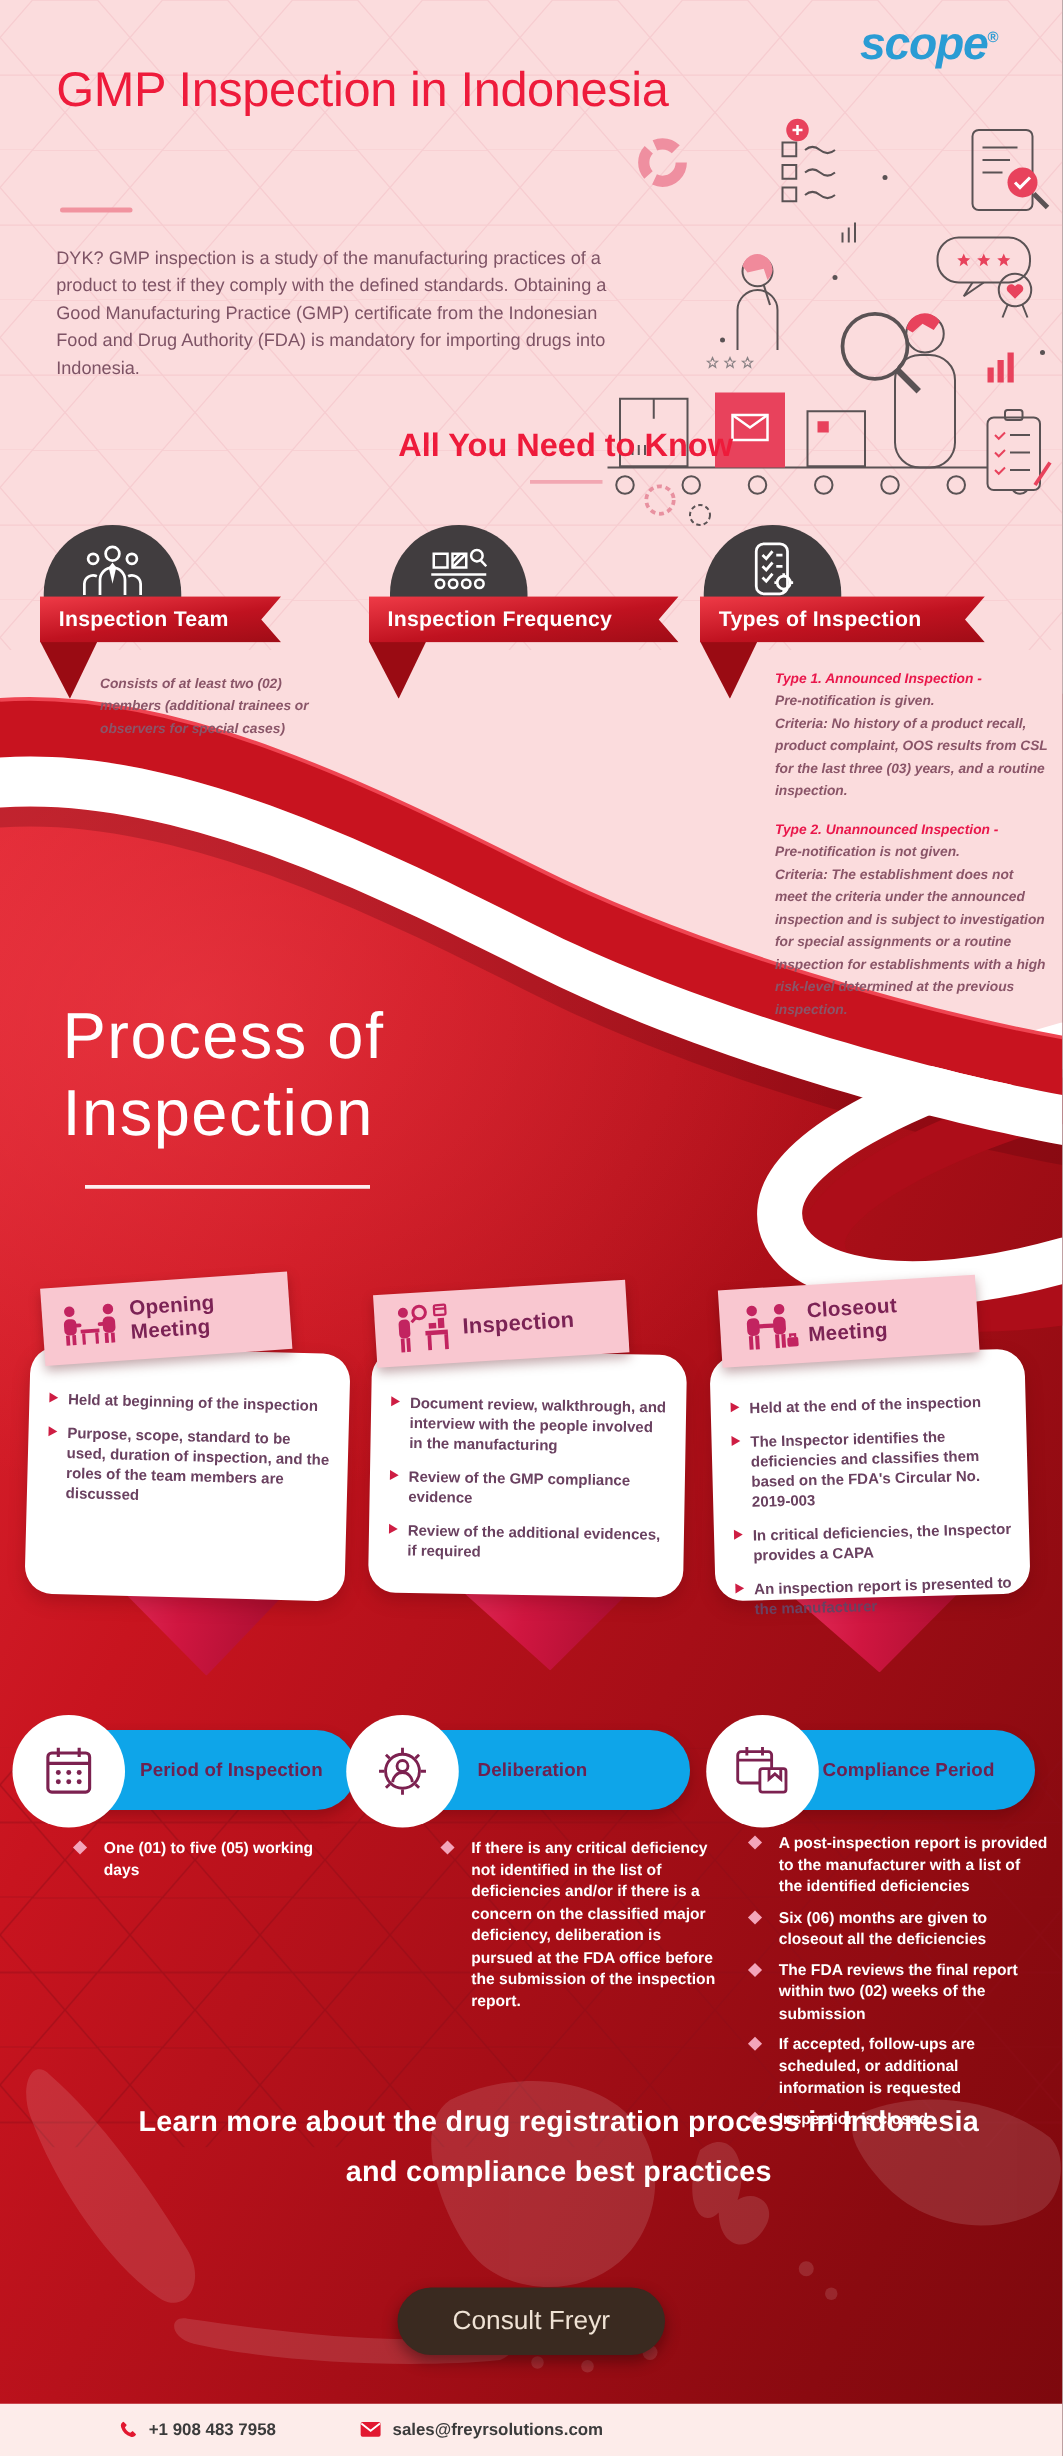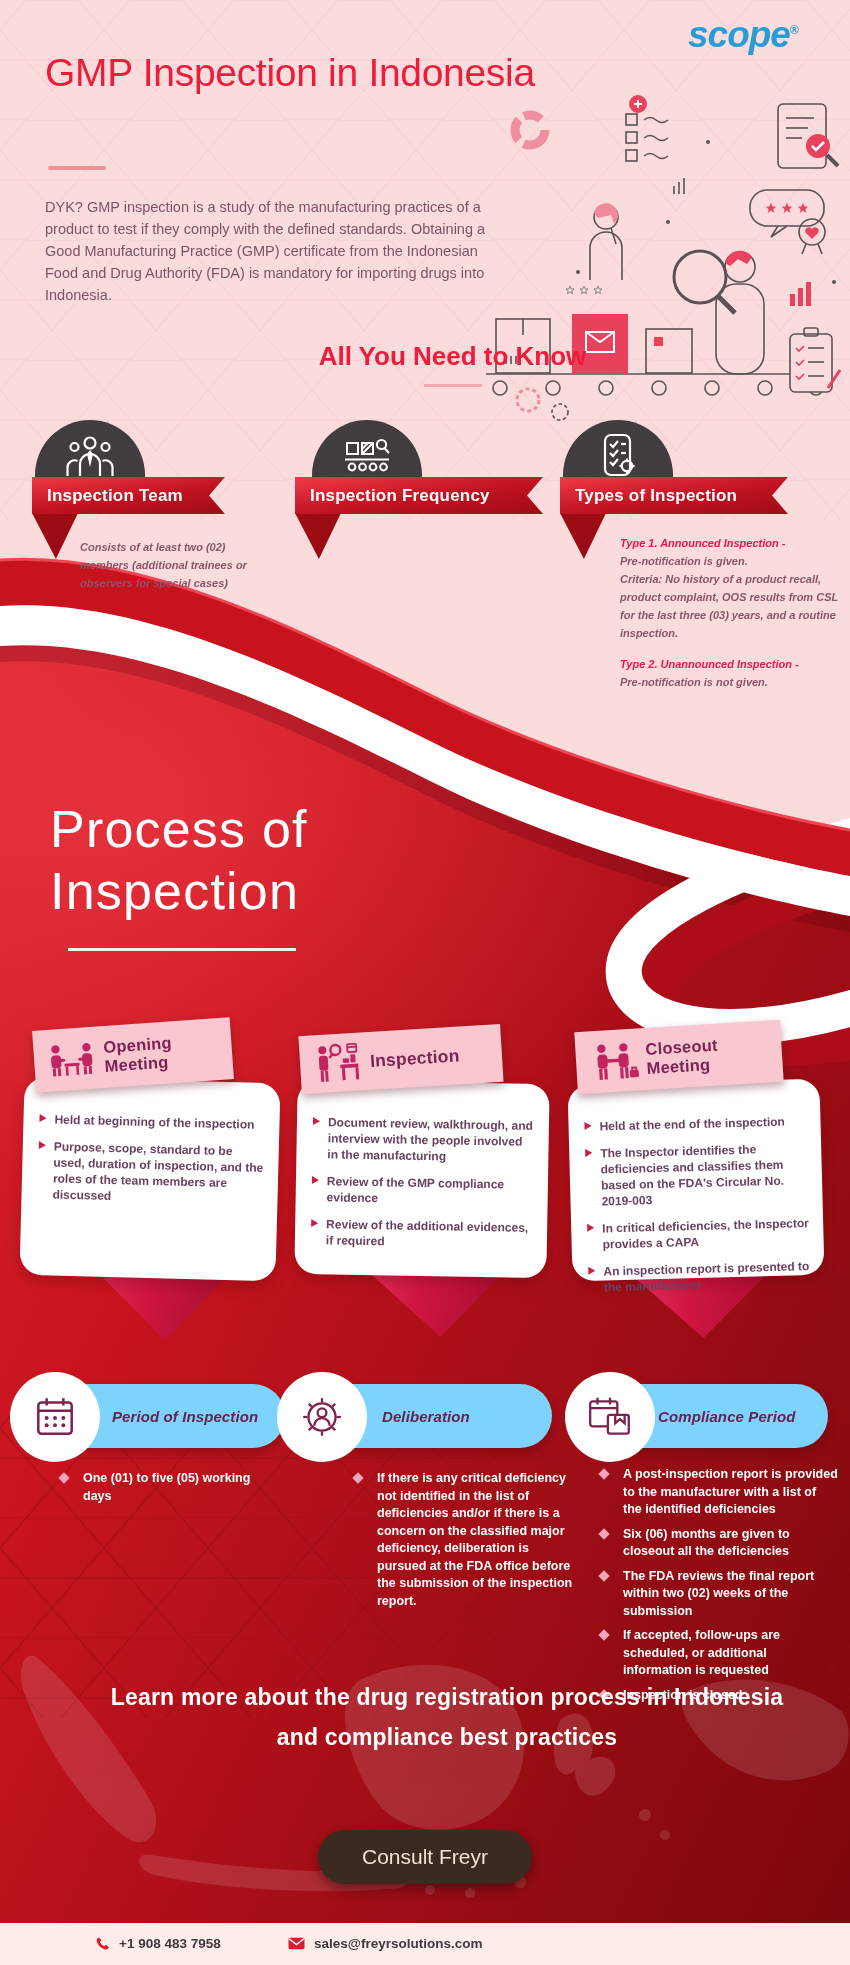--- a/index.html
+++ b/index.html
@@ -62,22 +62,22 @@
   .btxt { font-size:12px; line-height:16px; font-weight:600; color:#6a4160; }
   .phead { position:absolute; background:#f9c7d0; display:flex; align-items:center; gap:8px;
     padding:0 8px 0 12px; box-shadow:0 4px 9px rgba(80,0,12,.35); }
   .ph1 { left:34px; top:1024px; width:198px; height:62px; transform:rotate(-4deg); }
   .ph2 { left:300px; top:1030px; width:202px; height:58px; transform:rotate(-3.5deg); }
   .ph3 { left:576px; top:1026px; width:206px; height:62px; transform:rotate(-3.5deg); }
   .ptitle { display:flex; flex-direction:column; justify-content:center; font-size:16.5px; line-height:19px;
     font-weight:800; color:#7c2355; letter-spacing:.2px; }
 
   
-  .pill { position:absolute; top:1384px; height:64px; background:#7dd3fc; border-radius:32px;
-    display:flex; align-items:center; box-shadow:0 5px 10px rgba(70,0,8,.3);font-style:italic; }
+  .pill { position:absolute; top:1384px; height:64px; background:#0ea5e9; border-radius:32px;
+    display:flex; align-items:center; box-shadow:0 5px 10px rgba(70,0,8,.3); }
   .pl1 { left:52px; width:233px; padding-left:60px; }
   .pl2 { left:318px; width:234px; padding-left:64px; }
   .pl3 { left:606px; width:222px; padding-left:52px; }
   .plabel { font-size:15px; font-weight:800; color:#6d2150; letter-spacing:.1px; }
   .pcircle { position:absolute; top:1372px; width:90px; height:90px; border-radius:50%; background:#fff;
     display:flex; align-items:center; justify-content:center; }
   .cc1 { left:10px; } .cc2 { left:277px; } .cc3 { left:565px; }
 
   .phb { position:absolute; }
   .pb1 { left:58px; top:1470px; width:208px; }
@@ -306,20 +306,21 @@
   <div class="kt" style="left:80px;top:538px;width:178px">Consists of at least two (02) members (additional trainees or observers for special cases)</div>
   <div class="kt" style="left:620px;top:534px;width:218px">
     <div class="type-block">
       <span class="type-label">Type 1. Announced Inspection -</span>
       <div>Pre-notification is given.</div>
       <div>Criteria: No history of a product recall, product complaint, OOS results from CSL for the last three (03) years, and a routine inspection.</div>
     </div>
     <div class="type-block">
       <span class="type-label">Type 2. Unannounced Inspection -</span>
       <div>Pre-notification is not given.</div>
+      <div>Criteria: The establishment does not meet the criteria under the announced inspection and is subject to investigation for special assignments or a routine inspection for establishments with a high risk-level determined at the previous inspection.</div>
     </div>
   </div>
 
   <div class="ph">
     <div>Process of</div>
     <div>Inspection</div>
   </div>
   <div class="ph-dash"></div>
 
   <div class="ptail pt1"></div>

